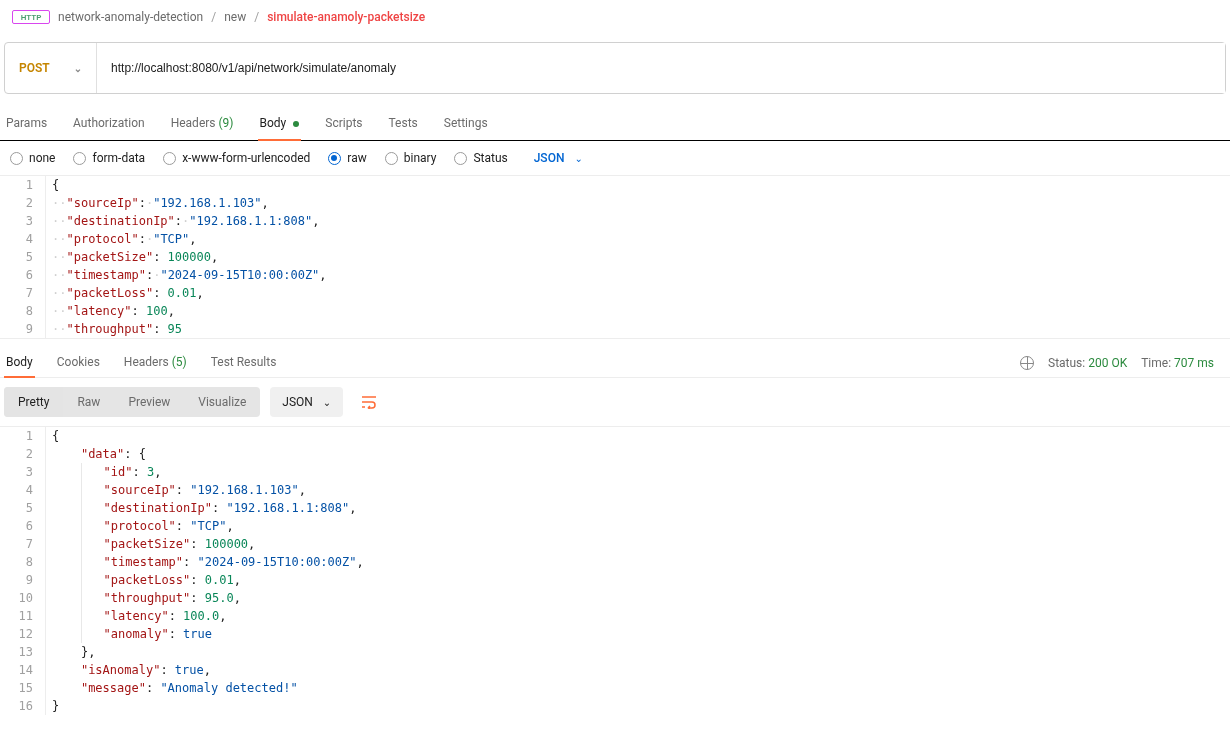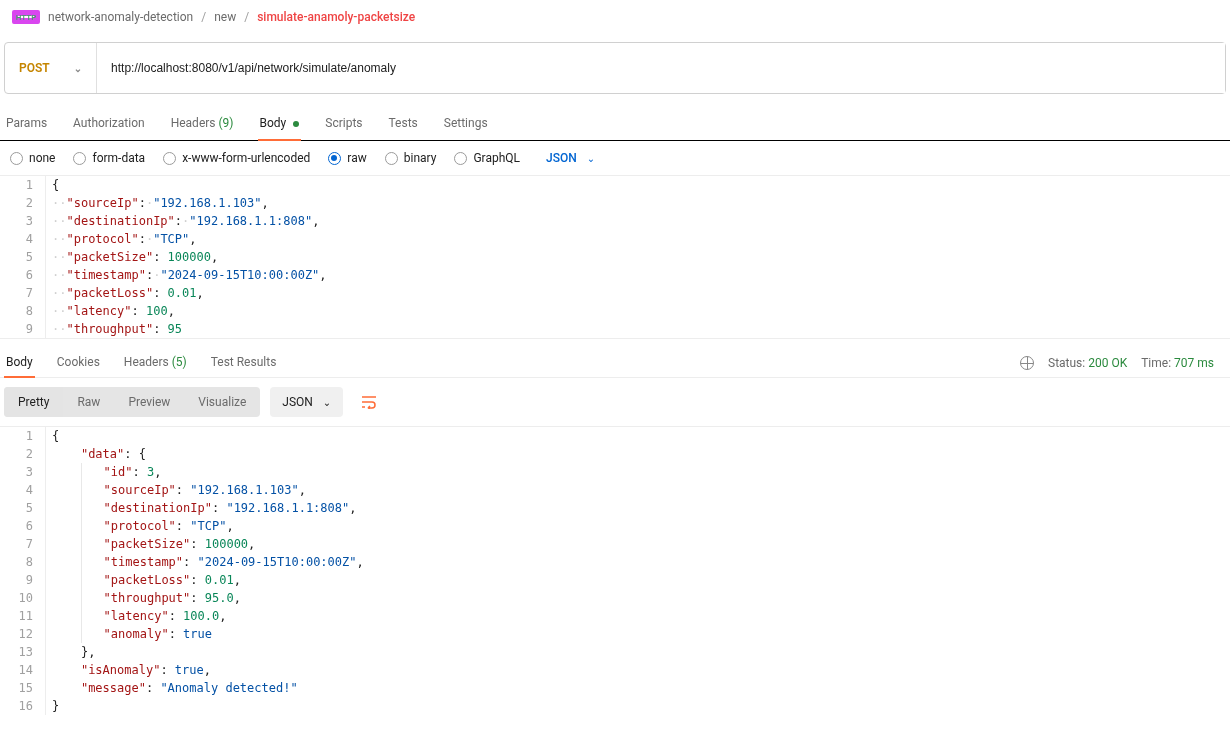--- a/index.html
+++ b/index.html
@@ -1,18 +1,18 @@
 <!DOCTYPE html>
 <html><head>
 <meta charset="utf-8">
 <style>
 * { box-sizing: border-box; margin: 0; padding: 0; }
 body { font-family: -apple-system, BlinkMacSystemFont, "Segoe UI", Roboto, sans-serif; font-size: 12px; color: #212121; background: #fff; width: 1230px; }
 .breadcrumb { display: flex; align-items: center; gap: 8px; padding: 10px 12px; color: #6b6b6b; font-size: 12px; }
-.breadcrumb .http-badge { display: inline-flex; align-items: center; justify-content: center; width: 28px; height: 14px; font-size: 8px; color: #4a9d6e; border: 6px solid #d946ef; border-radius: 2px; font-weight: 600; }
+.breadcrumb .http-badge { display: inline-flex; align-items: center; justify-content: center; width: 38px; height: 14px; font-size: 8px; color: #4a9d6e; border: 1px solid #d946ef; border-radius: 2px; font-weight: 600; }
 .breadcrumb .sep { color: #a0a0a0; }
 .breadcrumb .current { color: #ef4444; font-weight: 500; }
 .url-bar { display: flex; border: 1px solid #d0d0d0; border-radius: 4px; margin: 8px 4px; height: 52px; align-items: stretch; }
 .method { display: flex; align-items: center; gap: 24px; padding: 0 14px; color: #c58500; font-weight: 600; font-size: 12px; border-right: 1px solid #e0e0e0; cursor: pointer; }
 .method .chev { color: #888; font-size: 10px; }
 .url-input { flex: 1; border: none; padding: 0 14px; font-size: 12px; color: #212121; outline: none; }
 .tabs { display: flex; gap: 22px; padding: 8px 4px 0; border-bottom: 1px solid #000000; font-size: 12px; }
 .tab { padding: 6px 2px 10px; color: #6b6b6b; cursor: pointer; position: relative; }
 .tab.active { color: #212121; }
 .tab.active::after { content: ""; position: absolute; left: 0; right: 0; bottom: -1px; height: 2px; background: #ff6c37; }
@@ -102,21 +102,21 @@
   <label class="radio selected">
       <span class="circle"></span>
       <span>raw</span>
     </label>
   <label class="radio">
       <span class="circle"></span>
       <span>binary</span>
     </label>
   <label class="radio">
       <span class="circle"></span>
-      <span>GraphQL</span>
+      <span>Status</span>
     </label>
   <div class="json-dd">
     <span>JSON</span>
     <span style="font-size:10px;color:#0265d2;">⌄</span>
   </div>
 </div>
 
 <div class="editor">
   <div class="editor-row">
       <div class="gutter">1</div>

